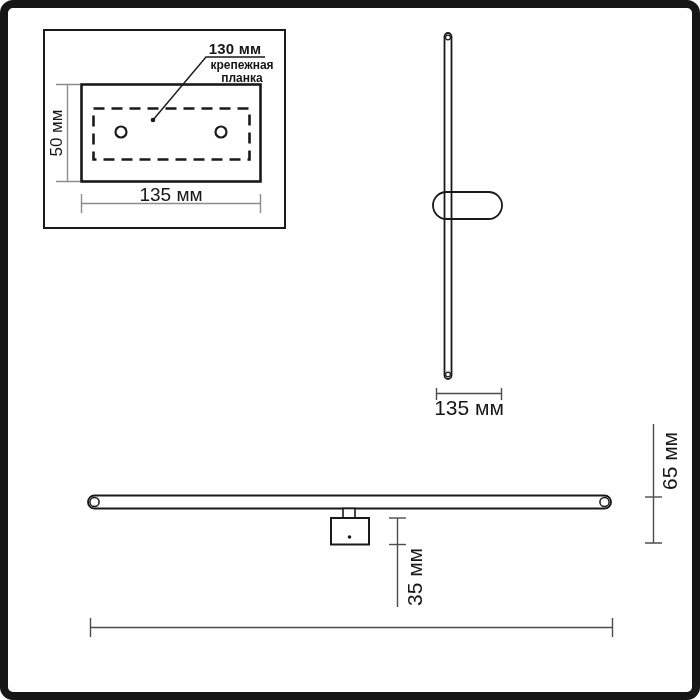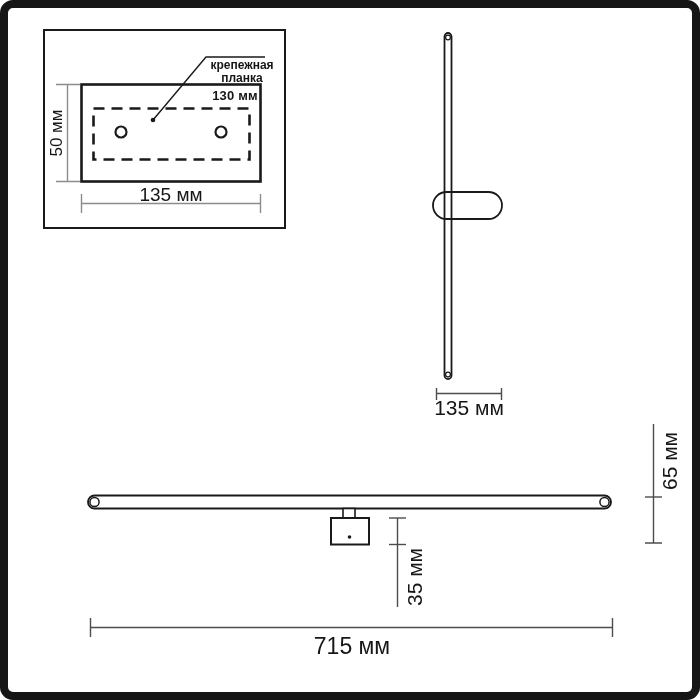--- a/index.html
+++ b/index.html
@@ -24,21 +24,21 @@
   .lbl {
     position: absolute;
     color: #161616;
     text-align: center;
     white-space: nowrap;
     line-height: 1.05;
     user-select: none;
   }
   .lbl.wrap { white-space: normal; }
   .rot { transform: rotate(-90deg); transform-origin: center center; }
-  .small-bold { font-size: 13px; font-weight: 700; letter-spacing: 0.2px; margin-top: 48px; }
+  .small-bold { font-size: 15px; font-weight: 700; letter-spacing: 0.2px; }
   .caption    { font-size: 12px; font-weight: 700; line-height: 13px; }
   .dim-md     { font-size: 17px; font-weight: 400; }
   .dim-lg     { font-size: 19px; font-weight: 400; }
   .dim-xl     { font-size: 21px; font-weight: 400; }
   .dim-xxl    { font-size: 23px; font-weight: 400; }
 </style>
 </head>
 <body>
 
 <div class="stage">
@@ -110,15 +110,14 @@
   <div class="lbl rot dim-md" style="left:18px; top:117px; width:60px; height:16px;">50 мм</div>
 
   <div class="lbl dim-lg" style="left:118px; top:177px; width:90px;">135 мм</div>
 
   <div class="lbl dim-xl" style="left:416px; top:389px; width:90px;">135 мм</div>
 
   <div class="lbl rot dim-xl" style="left:625px; top:444px; width:70px; height:18px;">65 мм</div>
 
   <div class="lbl rot dim-xl" style="left:370px; top:560px; width:70px; height:18px;">35 мм</div>
 
-  <div class="lbl dim-xxl" style="left:284px; top:626px; width:120px;">715 мм</div>
 
 </div>
 
 </body></html>

